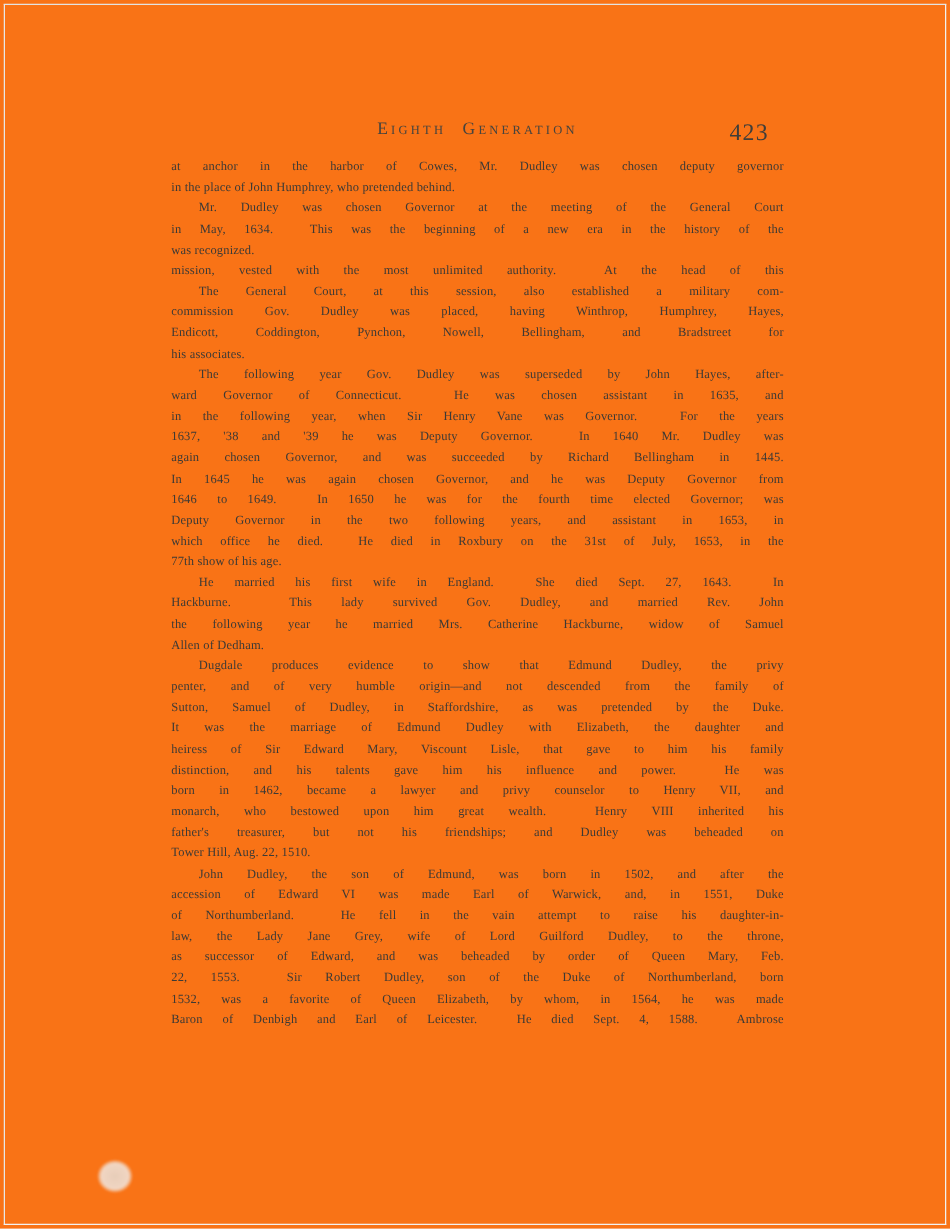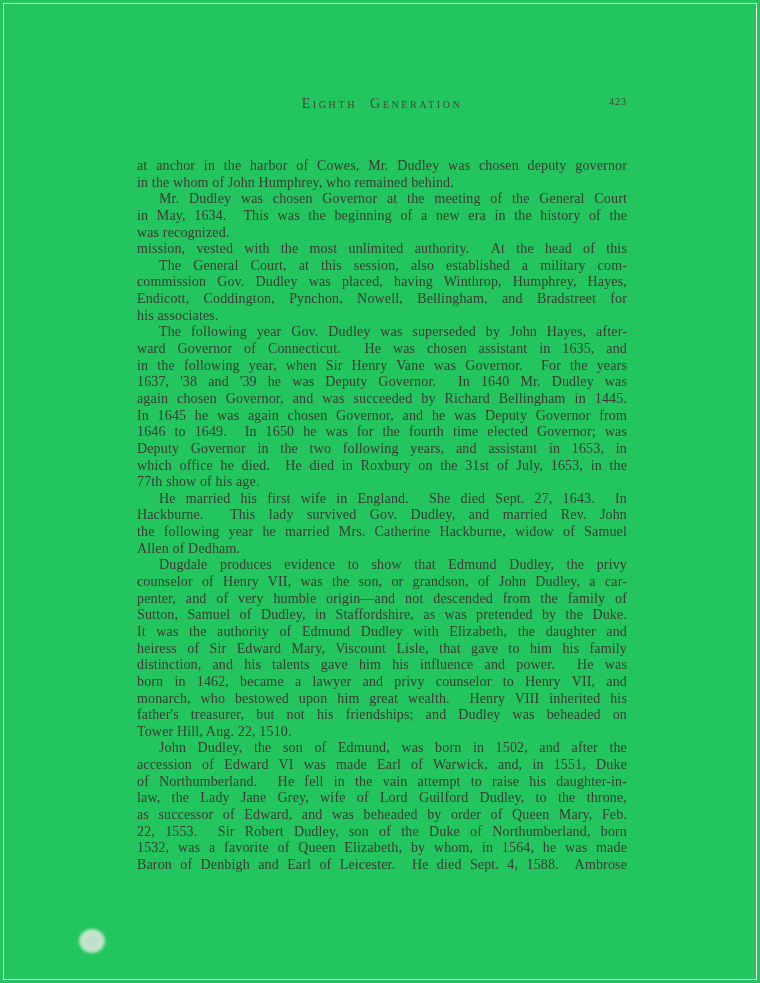--- a/index.html
+++ b/index.html
@@ -4,21 +4,21 @@
 <style>
   html, body {
     margin: 0;
     padding: 0;
     background: #f6f6f5;
   }
   .viewport {
     position: relative;
     width: 760px;
     height: 983px;
-    background: #22c55e;
+    background: #f97316;
     overflow: hidden;
     font-family: "Liberation Serif", "DejaVu Serif", serif;
   }
   
   .scan-edge {
     position: absolute;
     inset: 3px;
     border-top: 1px solid #e3e3e2;
     border-left: 1px solid #e7e7e6;
     border-right: 1px solid #f1f1f0;
@@ -37,36 +37,35 @@
     display: block;
     text-align: center;
     font-variant: small-caps;
     font-size: 14px;
     letter-spacing: 2.6px;
     word-spacing: 7px;
     color: #46443f;
   }
   .page-number {
     position: absolute;
-    right: 0;
+    right: 12px;
     top: 0;
-    font-size: 10px;
+    font-size: 19px;
     letter-spacing: 1px;
     color: #403e3a;
   }
   .text-block {
     position: absolute;
     left: 137px;
     top: 126px;
     width: 490px;
-    font-size: 14px;
+    font-size: 10px;
     line-height: 16.65px;
     color: #3c3a36;
     letter-spacing: 0.15px;
-    margin-top: 32px;
   }
   .paragraph { margin: 0; }
   .text-line {
     height: 16.65px;
     overflow: hidden;
     text-align: justify;
     text-align-last: justify;
     white-space: normal;
   }
   .text-line.last-line {
@@ -96,21 +95,21 @@
   <div class="scan-edge"></div>
 
   <div class="running-header">
     <span class="header-title">Eighth Generation</span>
     <span class="page-number">423</span>
   </div>
 
   <div class="text-block">
       <div class="paragraph">
         <div class="text-line">at anchor in the harbor of Cowes, Mr. Dudley was chosen deputy governor</div>
-        <div class="text-line last-line">in the whom of John Humphrey, who remained behind.</div>
+        <div class="text-line last-line">in the place of John Humphrey, who pretended behind.</div>
       </div>
       <div class="paragraph">
         <div class="text-line indent">Mr. Dudley was chosen Governor at the meeting of the General Court</div>
         <div class="text-line">in May, 1634.&nbsp; This was the beginning of a new era in the history of the</div>
         <div class="text-line last-line">was recognized.</div>
       </div>
       <div class="paragraph">
         <div class="text-line">mission, vested with the most unlimited authority.&nbsp; At the head of this</div>
         <div class="text-line indent">The General Court, at this session, also established a military com-</div>
         <div class="text-line">commission Gov. Dudley was placed, having Winthrop, Humphrey, Hayes,</div>
@@ -130,24 +129,23 @@
         <div class="text-line last-line">77th show of his age.</div>
       </div>
       <div class="paragraph">
         <div class="text-line indent">He married his first wife in England.&nbsp; She died Sept. 27, 1643.&nbsp; In</div>
         <div class="text-line">Hackburne.&nbsp; This lady survived Gov. Dudley, and married Rev. John</div>
         <div class="text-line">the following year he married Mrs. Catherine Hackburne, widow of Samuel</div>
         <div class="text-line last-line">Allen of Dedham.</div>
       </div>
       <div class="paragraph">
         <div class="text-line indent">Dugdale produces evidence to show that Edmund Dudley, the privy</div>
-        <div class="text-line">counselor of Henry VII, was the son, or grandson, of John Dudley, a car-</div>
         <div class="text-line">penter, and of very humble origin—and not descended from the family of</div>
         <div class="text-line">Sutton, Samuel of Dudley, in Staffordshire, as was pretended by the Duke.</div>
-        <div class="text-line">It was the authority of Edmund Dudley with Elizabeth, the daughter and</div>
+        <div class="text-line">It was the marriage of Edmund Dudley with Elizabeth, the daughter and</div>
         <div class="text-line">heiress of Sir Edward Mary, Viscount Lisle, that gave to him his family</div>
         <div class="text-line">distinction, and his talents gave him his influence and power.&nbsp; He was</div>
         <div class="text-line">born in 1462, became a lawyer and privy counselor to Henry VII, and</div>
         <div class="text-line">monarch, who bestowed upon him great wealth.&nbsp; Henry VIII inherited his</div>
         <div class="text-line">father's treasurer, but not his friendships; and Dudley was beheaded on</div>
         <div class="text-line last-line">Tower Hill, Aug. 22, 1510.</div>
       </div>
       <div class="paragraph">
         <div class="text-line indent">John Dudley, the son of Edmund, was born in 1502, and after the</div>
         <div class="text-line">accession of Edward VI was made Earl of Warwick, and, in 1551, Duke</div>

